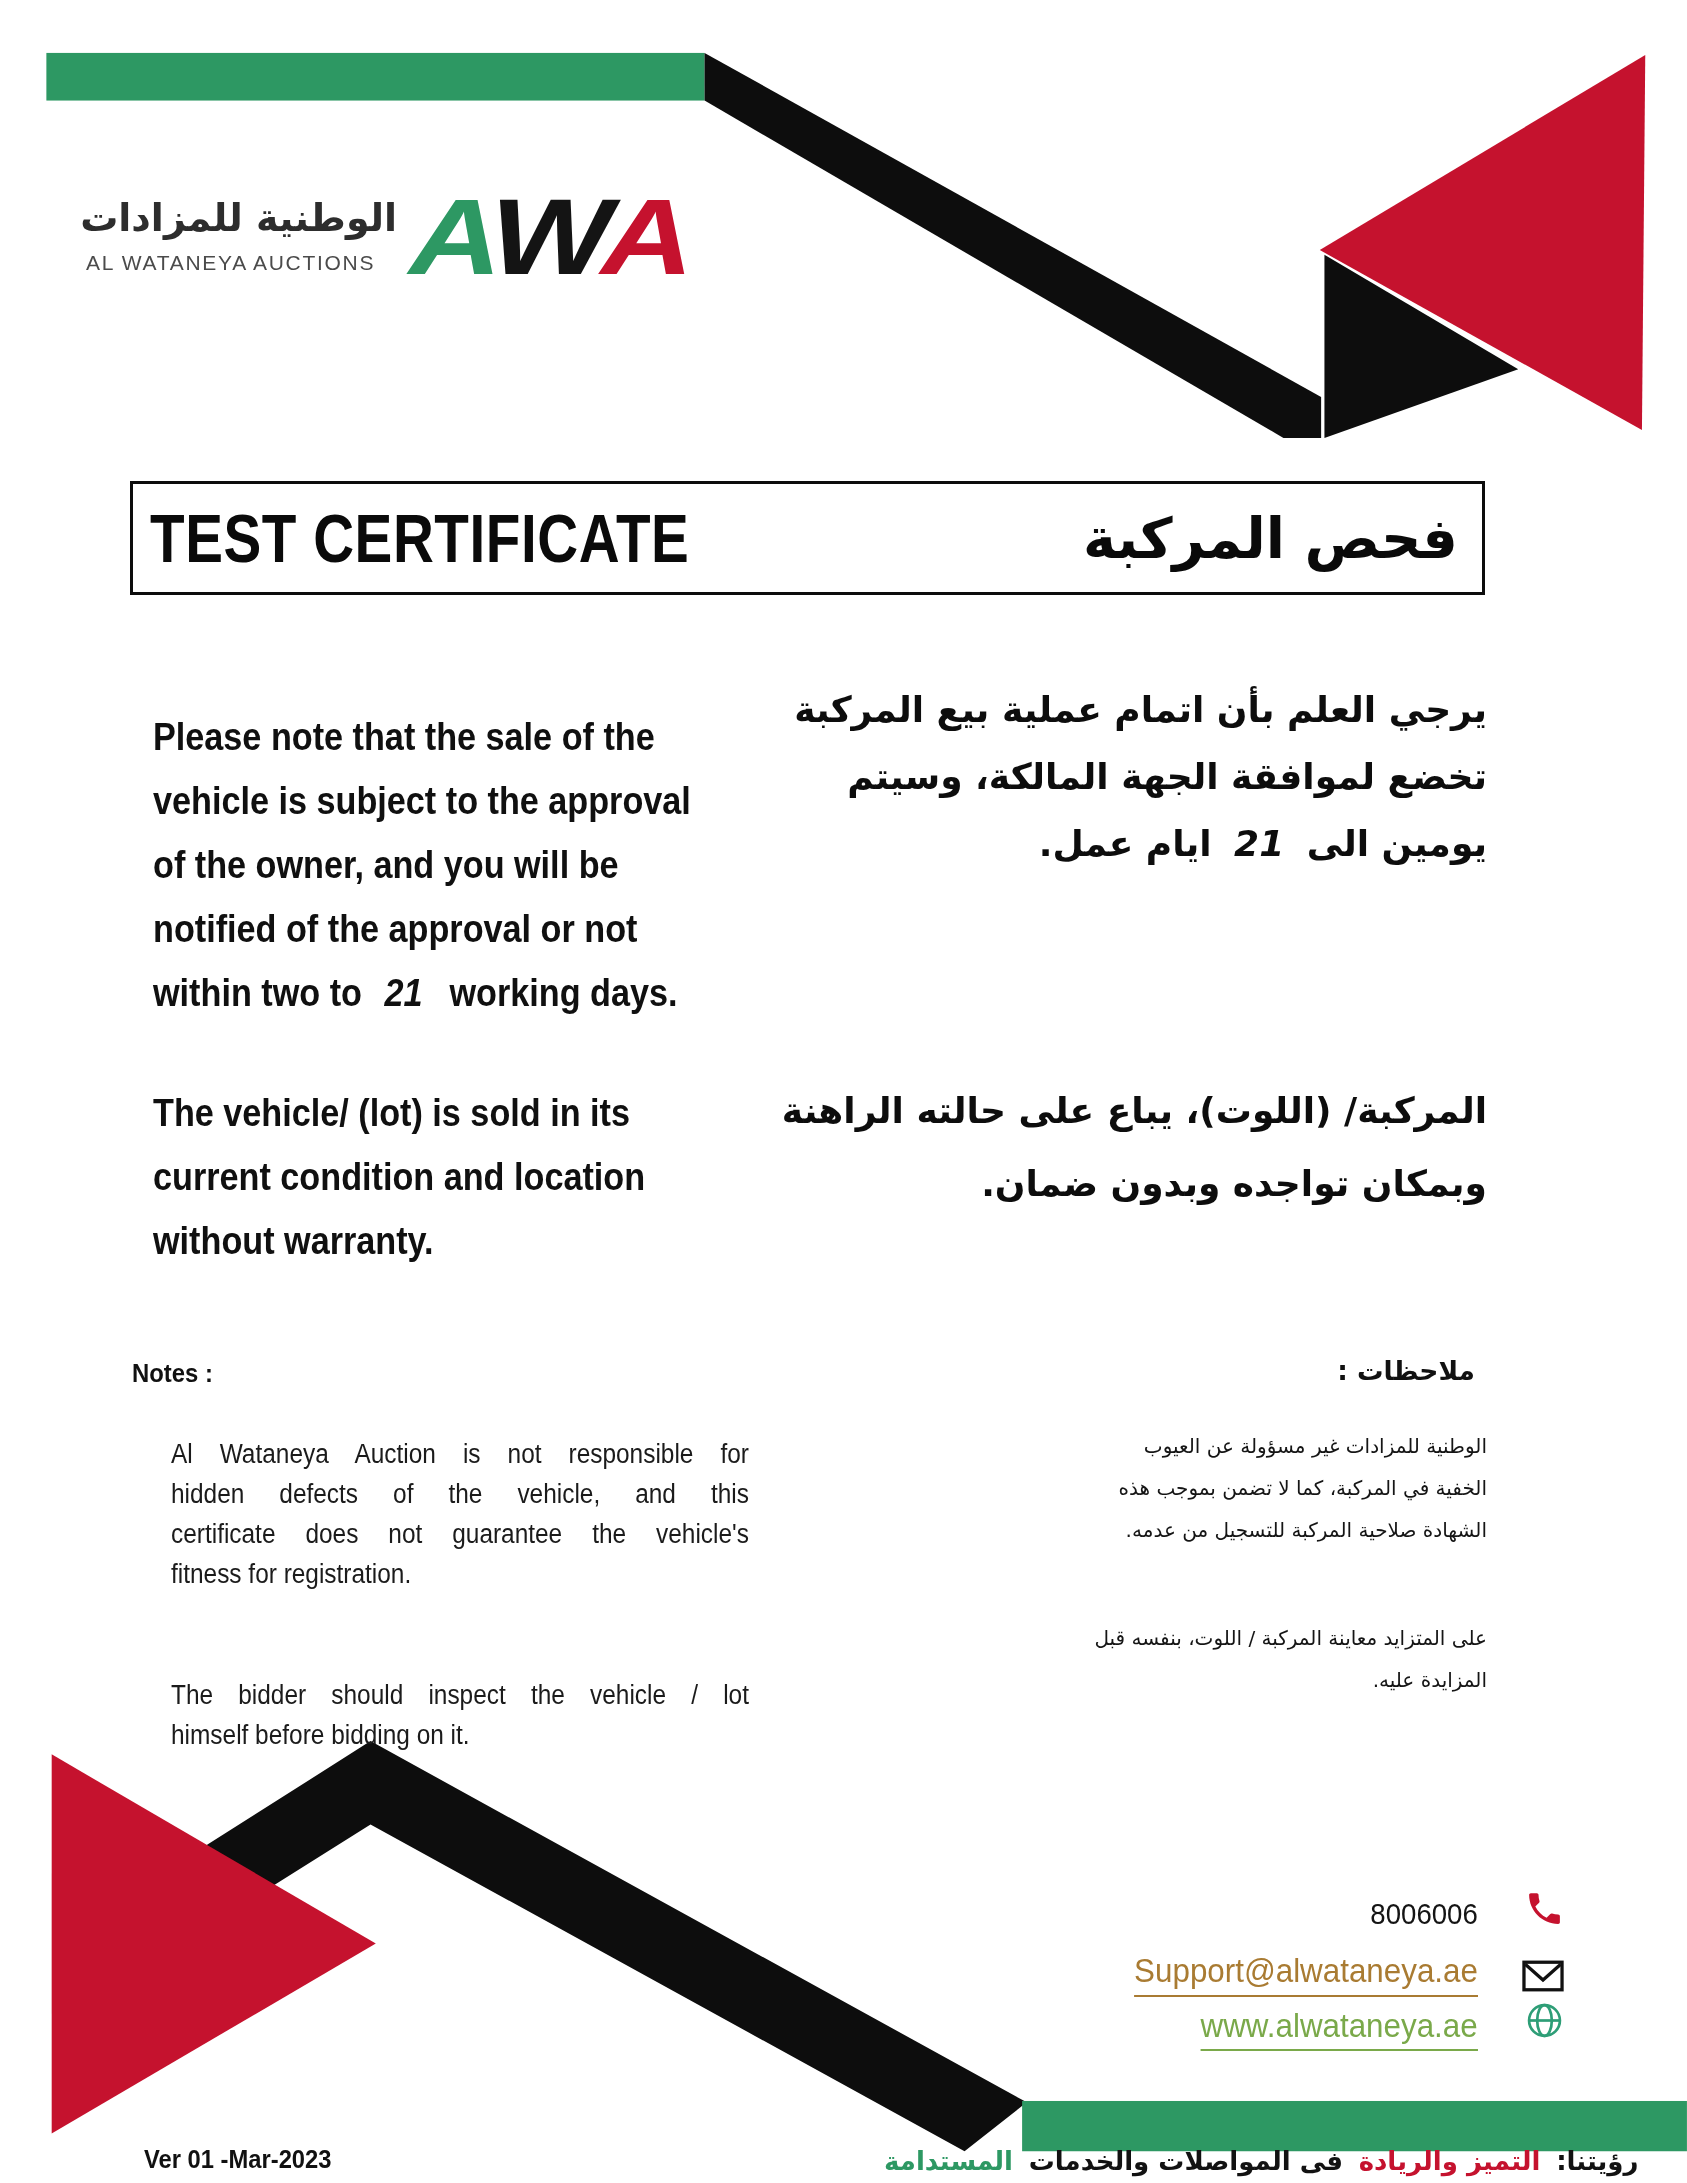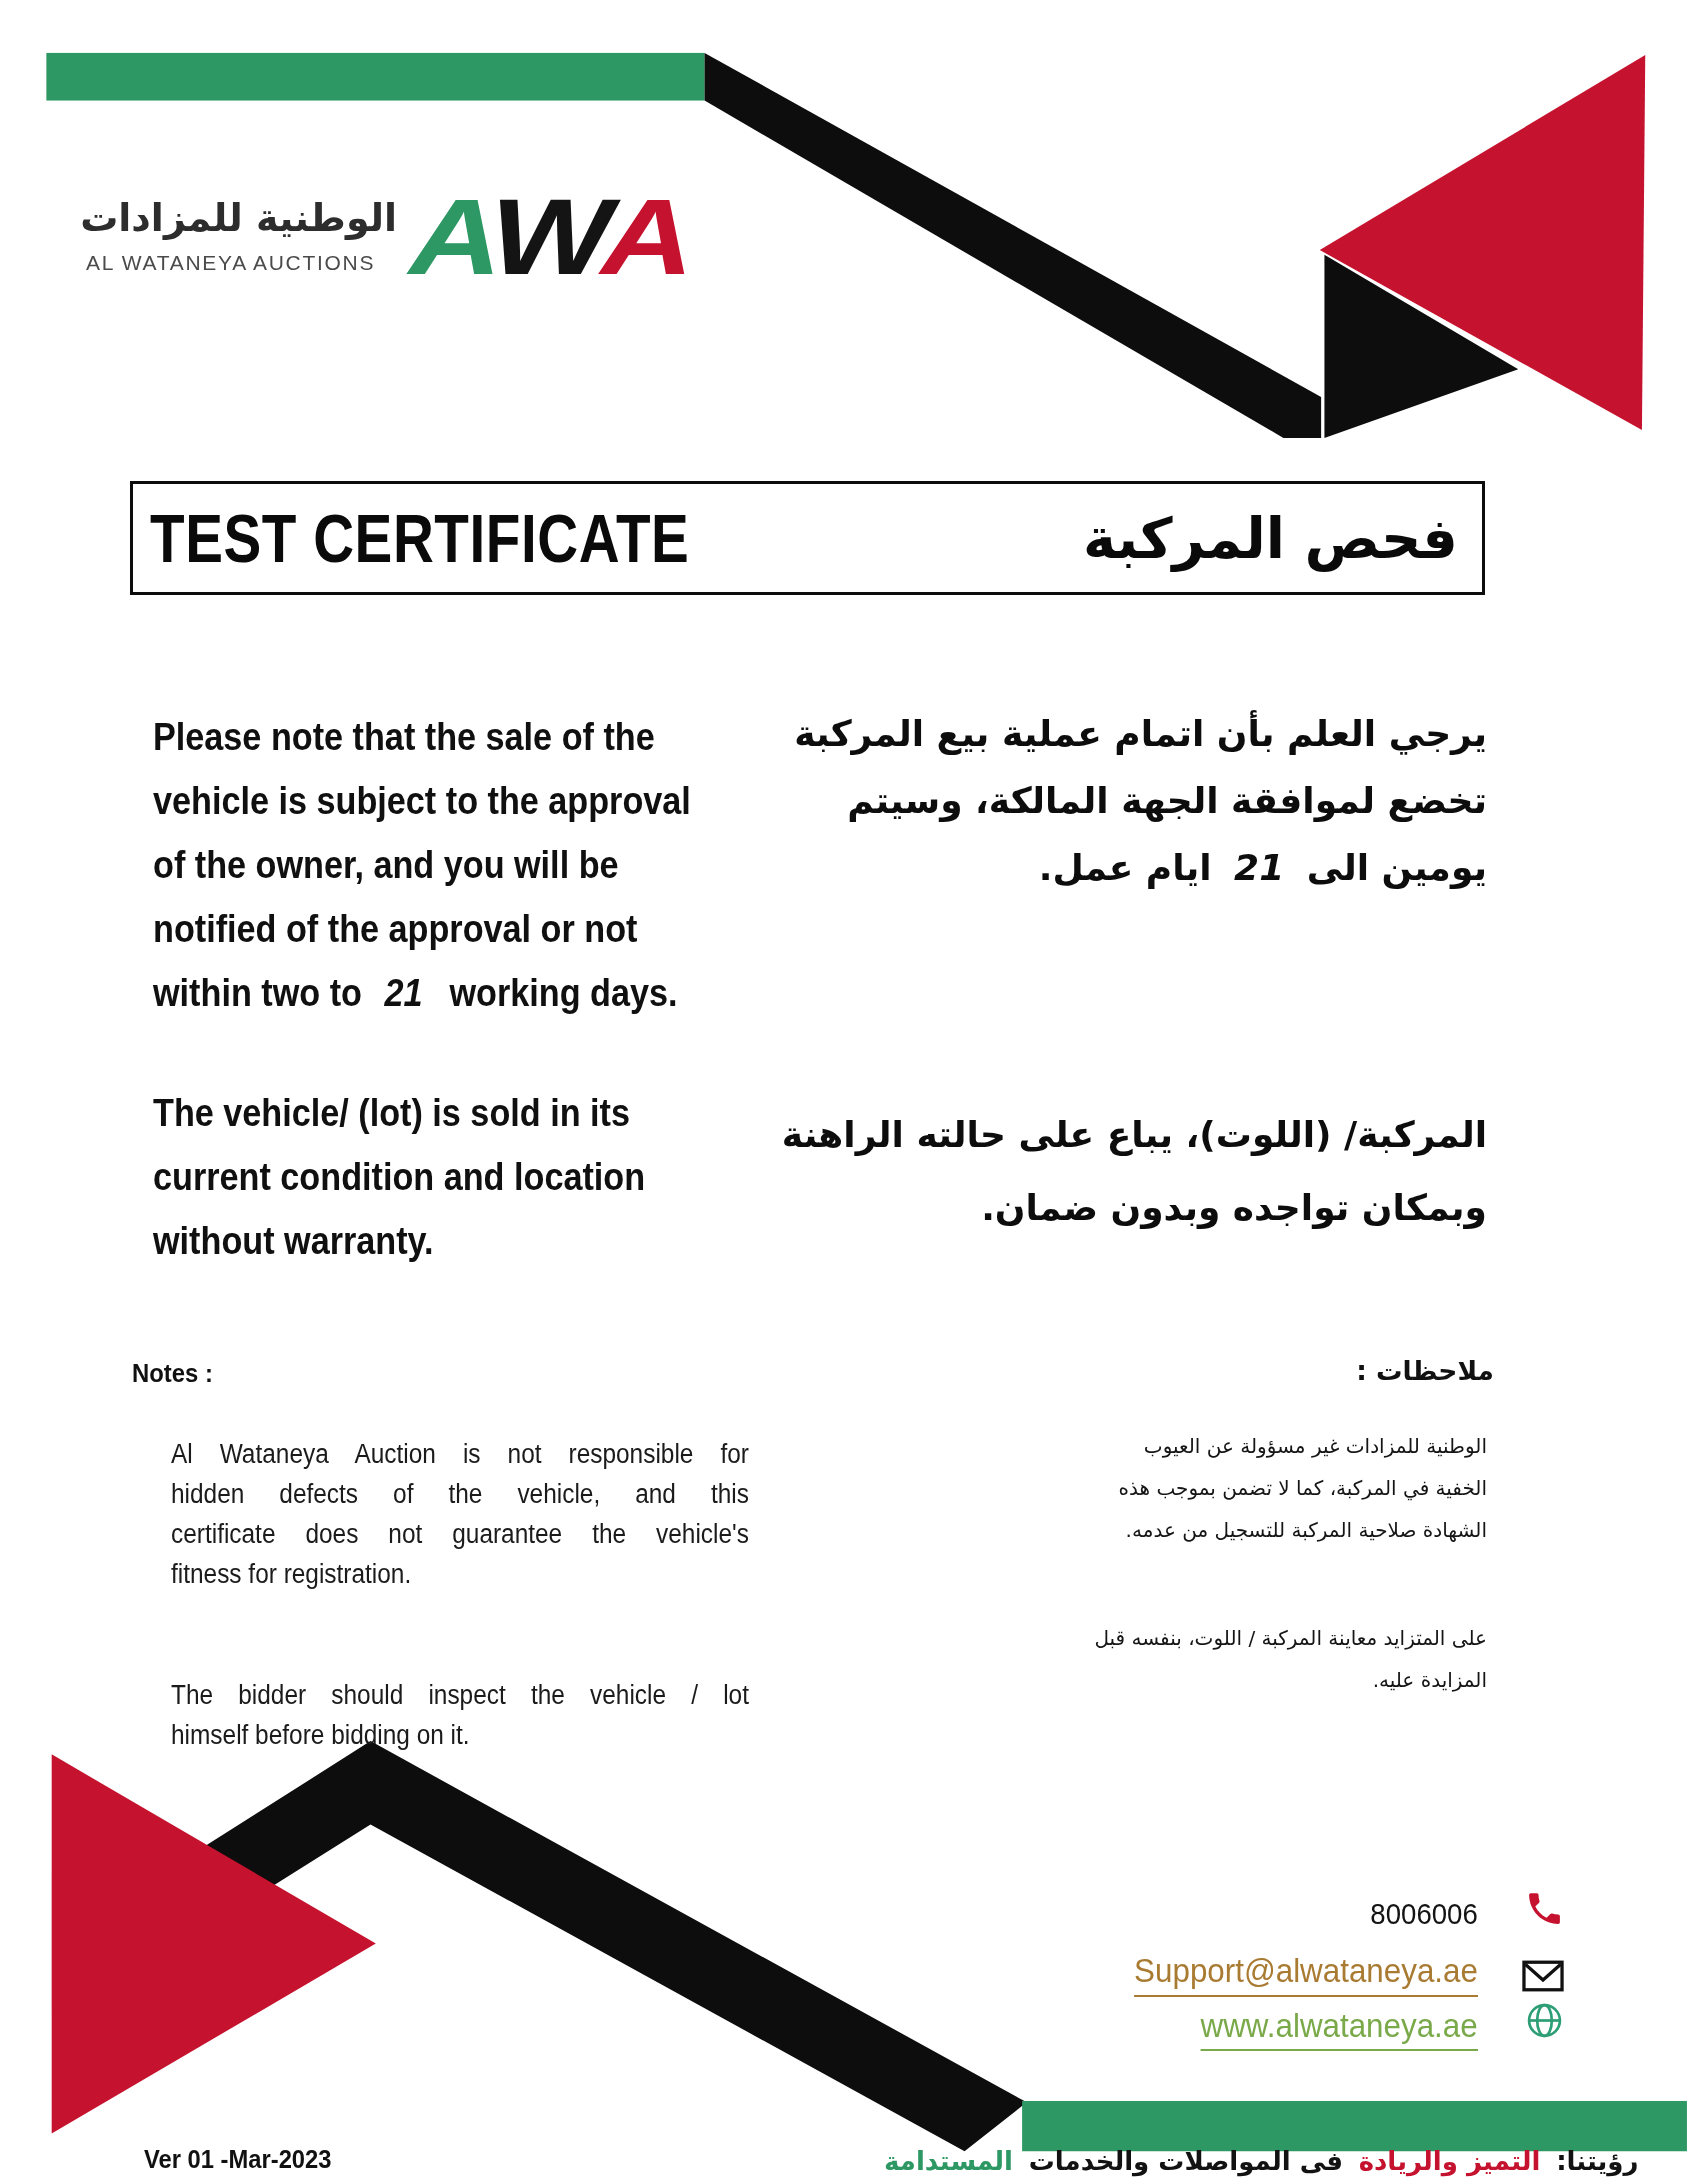--- a/index.html
+++ b/index.html
@@ -18,21 +18,21 @@
   .mk-0{color:#2D9863;} .mk-1{color:#141414;} .mk-2{color:#C5122E;}
 
   
   .title-box{left:130px;top:481px;width:1355px;height:114px;border:3.3px solid #0c0c0c;box-sizing:border-box;display:flex;align-items:center;justify-content:space-between;padding:0 24px 0 17px;}
   .title-en{font-size:69px;font-weight:700;letter-spacing:0.7px;color:#0a0a0a;white-space:nowrap;transform:scaleX(0.82);transform-origin:0 50%;}
   .title-ar{font-size:56px;font-weight:700;color:#0a0a0a;white-space:nowrap;}
 
   
   .para-en{font-weight:700;font-size:38px;color:#101010;}
   .para-en .pl{height:64px;white-space:nowrap;transform:scaleX(0.9);transform-origin:0 0;}
-  .para-ar{font-weight:700;font-size:36px;color:#0d0d0d;text-align:right;margin-top:24px;}
+  .para-ar{font-weight:700;font-size:36px;color:#0d0d0d;text-align:right;}
   .para-ar .pl{height:67px;white-space:nowrap;}
   .p2-ar .pl{height:73px;}
   .num{font-style:italic;margin:0 30px 0 25px;}
   .num-ar{font-style:italic;margin:0 22.5px;}
 
   
   .notes-label-en{font-size:26.5px;font-weight:700;color:#111;transform:scaleX(0.9);transform-origin:0 0;white-space:nowrap;}
   .notes-label-ar{font-size:26.5px;font-weight:700;color:#111;white-space:nowrap;}
   .note-en{font-size:28.4px;font-weight:400;color:#1b1b1b;}
   .note-en .jl{display:block;width:672px;height:40px;text-align:justify;text-align-last:justify;transform:scaleX(0.86);transform-origin:0 0;}
@@ -103,21 +103,21 @@
   <div class="pl">current condition and location</div>
   <div class="pl">without warranty.</div>
 </div>
 
 <div class="abs ar para-ar p2-ar" style="right:200px;top:1090px;">
   <div class="pl">المركبة/ (اللوت)، يباع على حالته الراهنة</div>
   <div class="pl">وبمكان تواجده وبدون ضمان.</div>
 </div>
 
 <div class="abs en notes-label-en" style="left:132px;top:1358px;">Notes :</div>
-<div class="abs ar notes-label-ar" style="right:193px;top:1355px;">ملاحظات :</div>
+<div class="abs ar notes-label-ar" style="right:212px;top:1355px;">ملاحظات :</div>
 
 <div class="abs en note-en" style="left:171px;top:1437px;">
   <div class="jl">Al Wataneya Auction is not responsible for</div>
   <div class="jl">hidden defects of the vehicle, and this</div>
   <div class="jl">certificate does not guarantee the vehicle's</div>
   <div class="nl">fitness for registration.</div>
 </div>
 
 <div class="abs ar note-ar" style="right:200px;top:1434px;">
   <div class="nl">الوطنية للمزادات غير مسؤولة عن العيوب</div>

